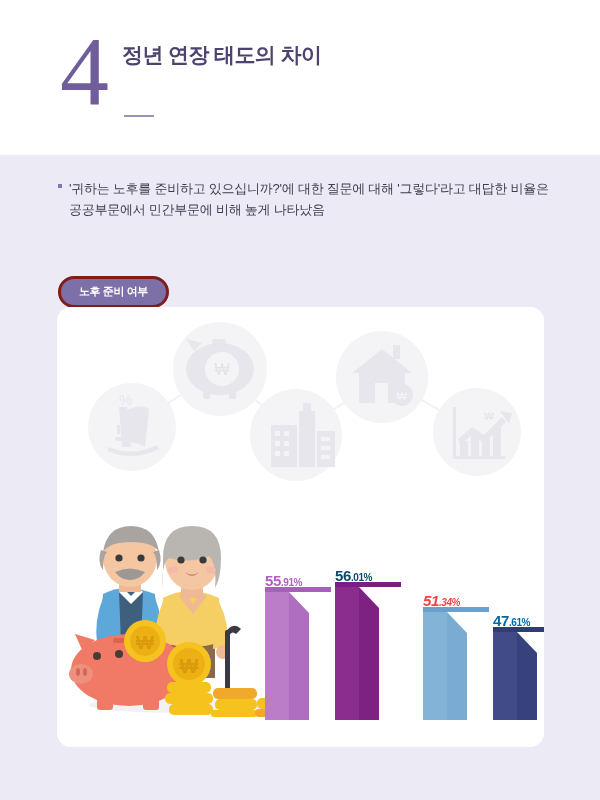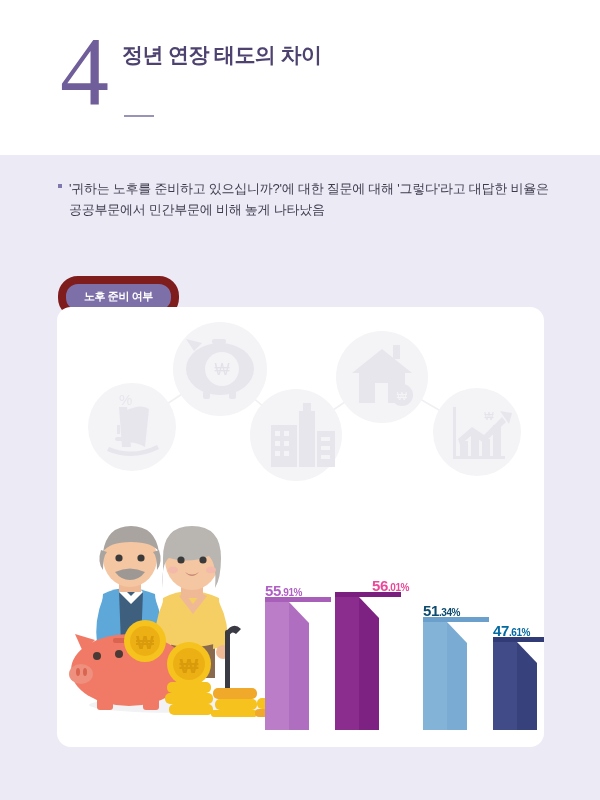--- a/index.html
+++ b/index.html
@@ -49,40 +49,40 @@
     letter-spacing:-0.25px;
   }
 
   
   .badge {
     position:absolute; left:58px; top:276px;
     padding:5px 18px 6px 18px;
     background:#7d6fa8; color:#ffffff;
     font-size:11px; font-weight:bold; letter-spacing:-0.4px;
     border-radius:20px;
-    border:8px solid #7f1d1d;
+    border:3px solid #7f1d1d;
   }
 
   
   .card {
     position:absolute; left:57px; top:307px;
     width:487px; height:440px;
     background:#ffffff; border-radius:14px;
     overflow:hidden;
   }
 
   
   .wm { position:absolute; inset:0; }
   .wm svg { position:absolute; left:0; top:0; }
 
   
   .illus { position:absolute; left:10px; top:195px; }
 
   
-  .bars { position:absolute; left:0; top:10px; width:487px; height:440px;border-radius:7px; }
+  .bars { position:absolute; left:0; top:0; width:487px; height:440px;border-radius:7px; }
   .bar-group { position:absolute; bottom:27px; }
   .bar-body { position:absolute; bottom:0; left:0; width:24px; }
   .bar-cap { position:absolute; left:0; width:66px; height:5px; }
   .bar-side {
     position:absolute; width:0; height:0; left:24px;
   }
   .bar-val {
     position:absolute; left:0; white-space:nowrap;
     font-weight:bold; letter-spacing:-0.4px;
   }
@@ -279,31 +279,31 @@
       <div class="bar-val" style="top:-148px; font-size:15px; color:#b05fc4;">
         <span>55</span><span class="dec">.91%</span>
       </div>
       <div class="bar-cap" style="bottom:128px; background:#a85fba;"></div>
       <div class="bar-name" style="top:-104px;">공공-MZ</div>
       <div class="bar-body" style="height:128px; background:#bb7cc8;"></div>
       <div class="bar-side" style="bottom:0; border-left:20px solid #b06ec0; border-top:21px solid transparent; height:128px; width:0; border-left-width:20px;"></div>
     </div>
 
     <div class="bar-group" style="left:278px;">
-      <div class="bar-val" style="top:-153px; font-size:15px; color:#ec4899;margin-left:37px;">
+      <div class="bar-val" style="top:-153px; font-size:15px; color:#0c4a6e;">
         <span>56</span><span class="dec">.01%</span>
       </div>
       <div class="bar-cap" style="bottom:133px; background:#7a1f80;"></div>
       <div class="bar-name" style="top:-109px;">공공-기성</div>
       <div class="bar-body" style="height:133px; background:#8b2d8f;"></div>
       <div class="bar-side" style="bottom:0; border-left:20px solid #7d2283; border-top:21px solid transparent; height:133px; width:0;"></div>
     </div>
 
     <div class="bar-group" style="left:366px;">
-      <div class="bar-val" style="top:-128px; font-size:15px; color:#0c4a6e;">
+      <div class="bar-val" style="top:-128px; font-size:15px; color:#ef4444;font-style:italic;">
         <span>51</span><span class="dec">.34%</span>
       </div>
       <div class="bar-cap" style="bottom:108px; background:#6ba0cc;"></div>
       <div class="bar-name" style="top:-84px;">민간-MZ</div>
       <div class="bar-body" style="height:108px; background:#83b4d8;"></div>
       <div class="bar-side" style="bottom:0; border-left:20px solid #7aabd2; border-top:21px solid transparent; height:108px; width:0;"></div>
     </div>
 
     <div class="bar-group" style="left:436px;">
       <div class="bar-val" style="top:-108px; font-size:15px; color:#0369a1;">

